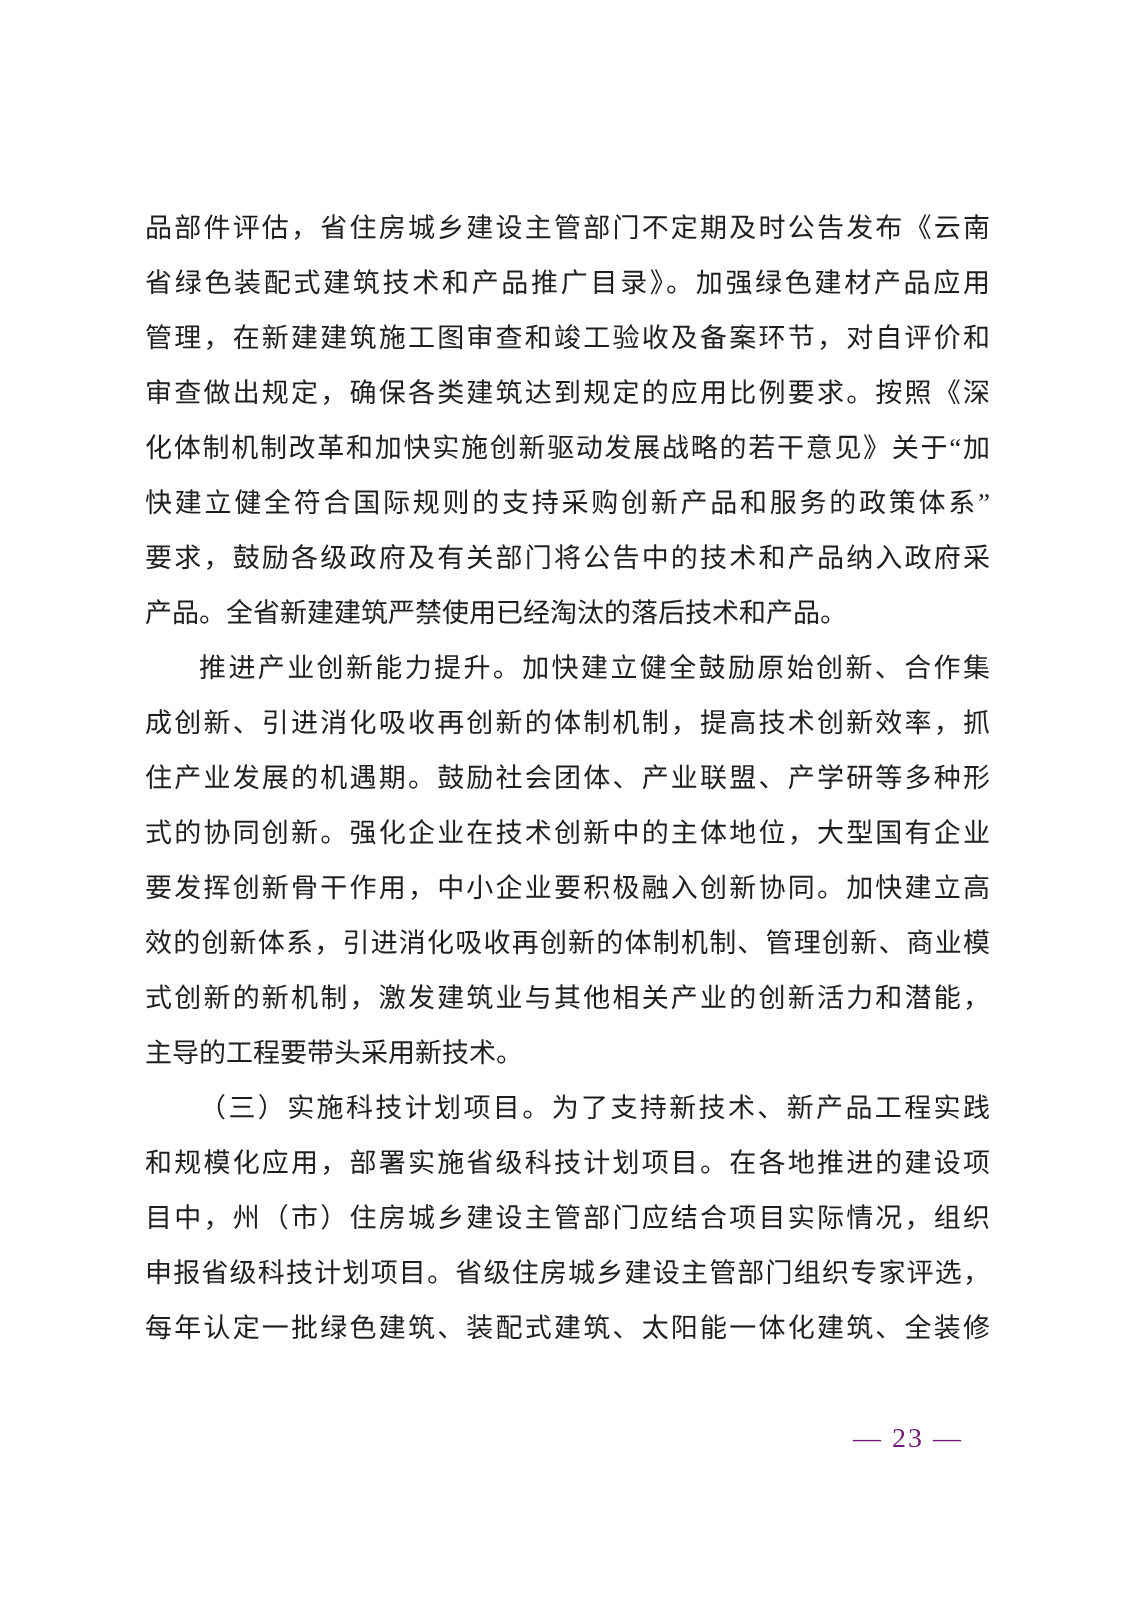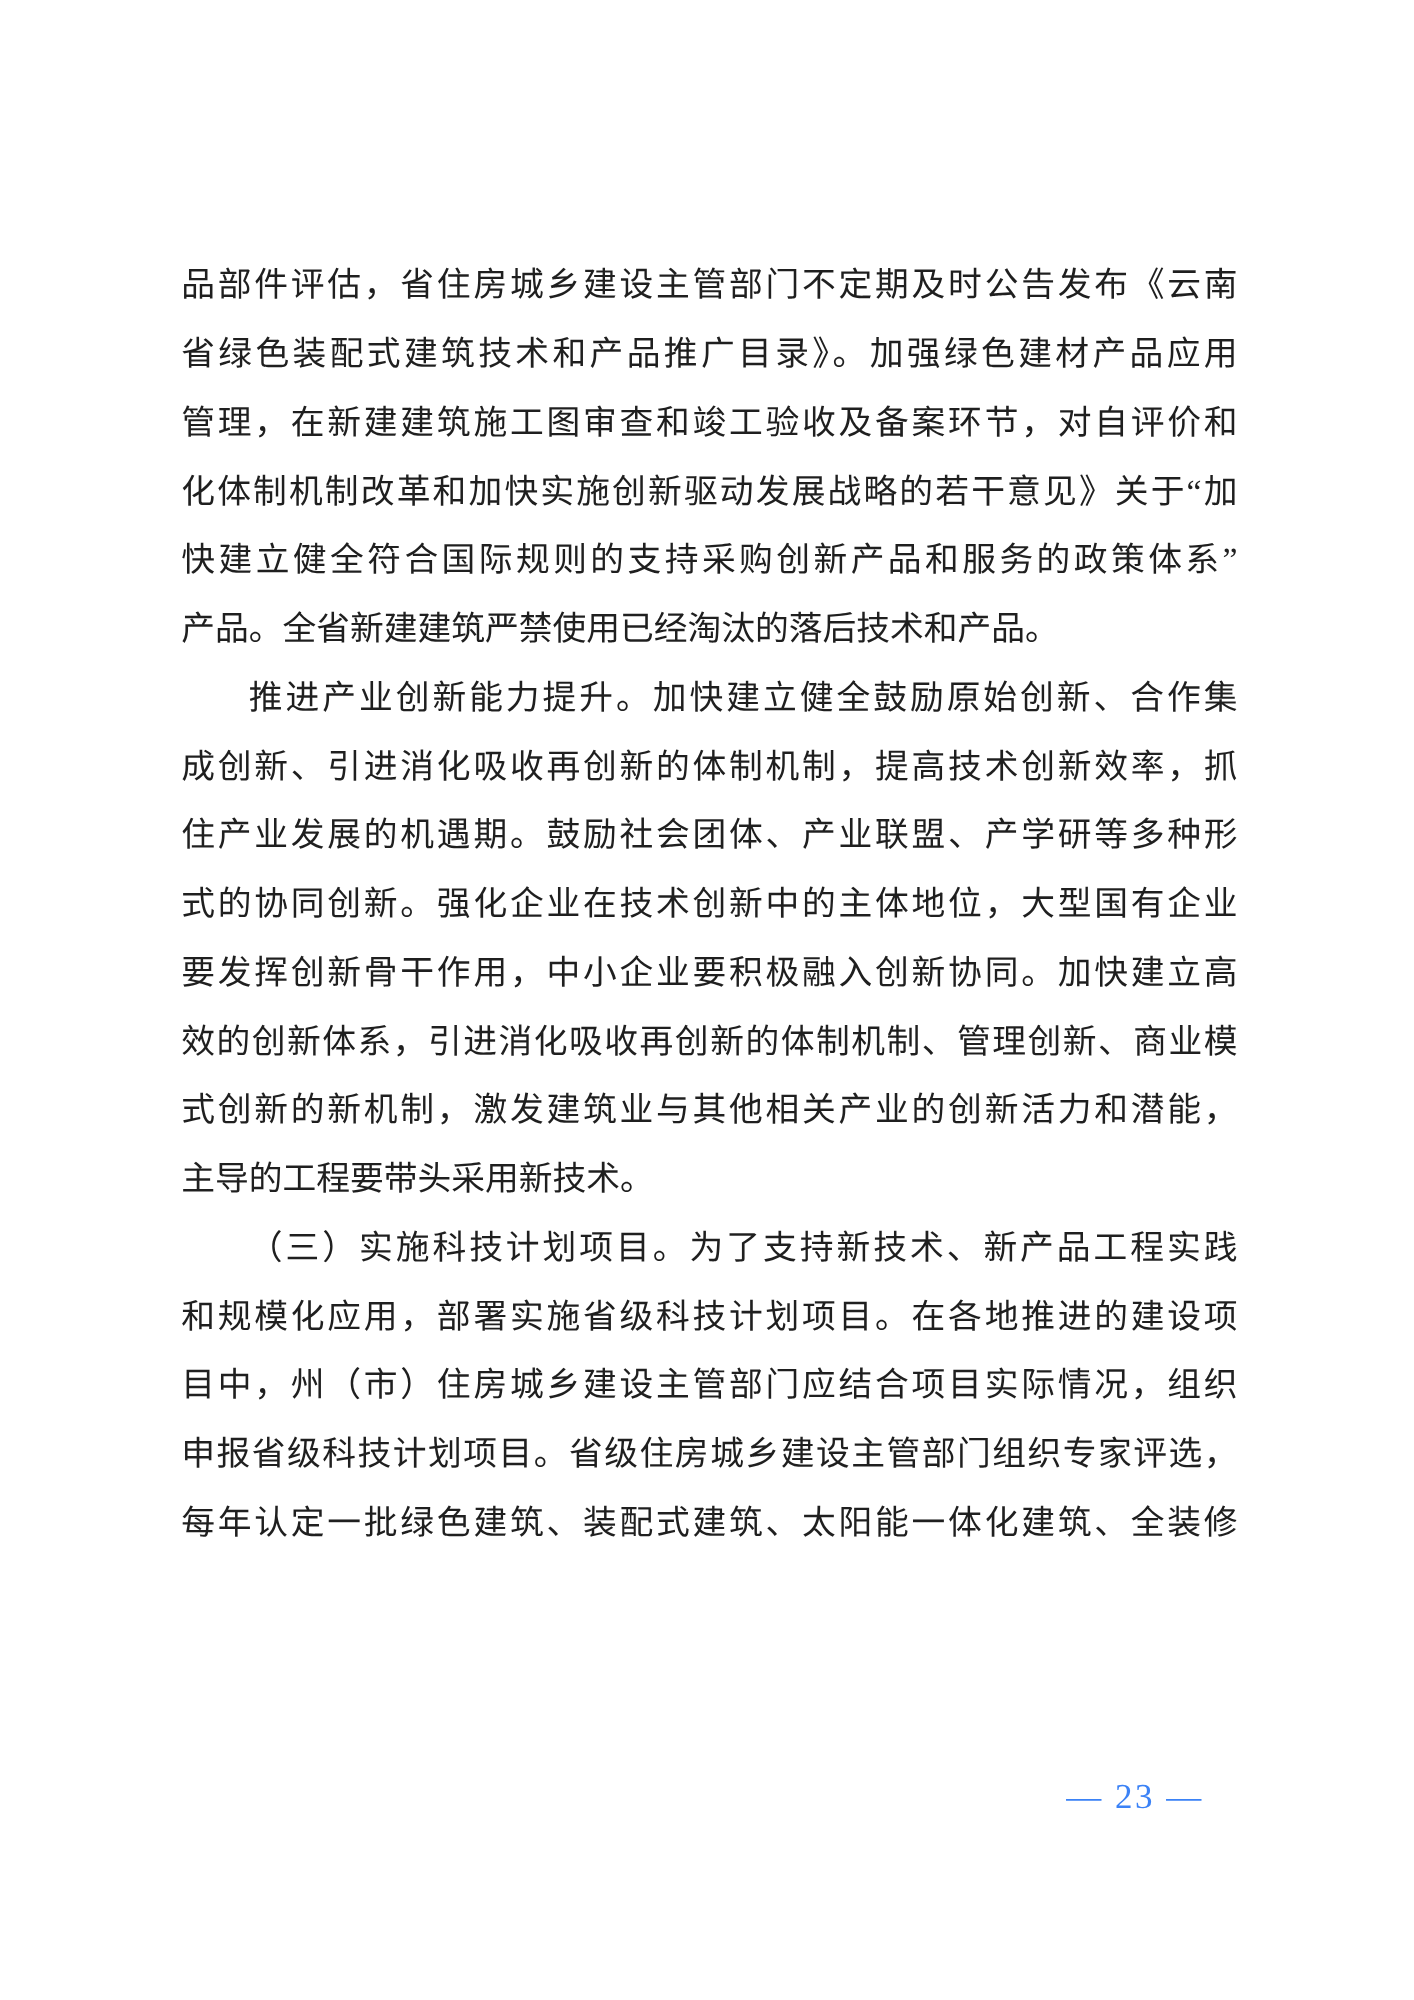--- a/index.html
+++ b/index.html
@@ -40,34 +40,36 @@
     font-weight: normal;
   }
   .footer {
     position: absolute;
     top: 1418px;
     right: 168px;
     height: 40px;
     line-height: 40px;
     font-size: 28px;
     letter-spacing: 2px;
-    color: #3b82f6;
+    color: #701a75;
     white-space: pre;
   }
 </style>
 </head>
 <body>
 
 <div class="page">
   <div class="body-text">
       <div class="line"><span>品部件评估，省住房城乡建设主管部门不定期及时公告发布《云南</span></div>
       <div class="line"><span>省绿色装配式建筑技术和产品推广目录》。加强绿色建材产品应用</span></div>
       <div class="line"><span>管理，在新建建筑施工图审查和竣工验收及备案环节，对自评价和</span></div>
+      <div class="line"><span>审查做出规定，确保各类建筑达到规定的应用比例要求。按照《深</span></div>
       <div class="line"><span>化体制机制改革和加快实施创新驱动发展战略的若干意见》关于“加</span></div>
       <div class="line"><span>快建立健全符合国际规则的支持采购创新产品和服务的政策体系”</span></div>
+      <div class="line"><span>要求，鼓励各级政府及有关部门将公告中的技术和产品纳入政府采</span></div>
       <div class="line para-last"><span>产品。全省新建建筑严禁使用已经淘汰的落后技术和产品。</span></div>
       <div class="line indent"><span>推进产业创新能力提升。加快建立健全鼓励原始创新、合作集</span></div>
       <div class="line"><span>成创新、引进消化吸收再创新的体制机制，提高技术创新效率，抓</span></div>
       <div class="line"><span>住产业发展的机遇期。鼓励社会团体、产业联盟、产学研等多种形</span></div>
       <div class="line"><span>式的协同创新。强化企业在技术创新中的主体地位，大型国有企业</span></div>
       <div class="line"><span>要发挥创新骨干作用，中小企业要积极融入创新协同。加快建立高</span></div>
       <div class="line"><span>效的创新体系，引进消化吸收再创新的体制机制、管理创新、商业模</span></div>
       <div class="line"><span>式创新的新机制，激发建筑业与其他相关产业的创新活力和潜能，</span></div>
       <div class="line para-last"><span>主导的工程要带头采用新技术。</span></div>
       <div class="line indent"><b>（三）实施科技计划项目。</b><span>为了支持新技术、新产品工程实践</span></div>

